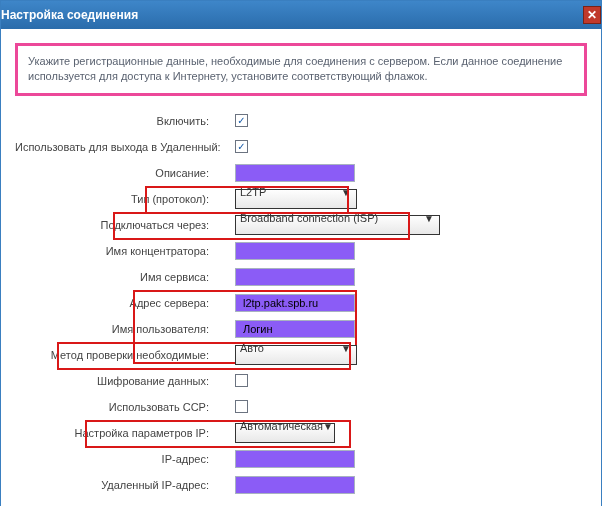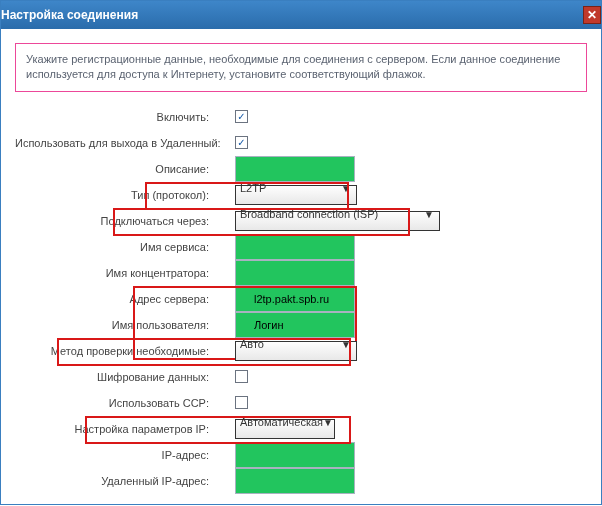--- a/index.html
+++ b/index.html
@@ -34,21 +34,21 @@
     font-size: 12px;
     line-height: 16px;
     text-align: center;
     cursor: pointer;
     font-weight: bold;
   }
   .body {
     padding: 14px 14px 8px 14px;
   }
   .instruction {
-    border: 1px solid #ec4899;
+    border: 3px solid #ec4899;
     padding: 8px 10px;
     margin-bottom: 14px;
     color: #5a6270;
     line-height: 1.4;
   }
   .form-row {
     display: flex;
     align-items: center;
     margin-bottom: 4px;
     height: 22px;
@@ -61,25 +61,25 @@
     color: #444;
     white-space: nowrap;
   }
   .form-field {
     flex: 0 0 auto;
     display: flex;
     align-items: center;
   }
   .text-input {
     width: 170px;
-    height: 26px;
+    height: 18px;
     border: 1px solid #a8b2c0;
     font-size: 11px;
-    padding: 0 18px;
-    background: #22c55e;
+    padding: 0 7px;
+    background: #8b5cf6;
   }
   .text-input.narrow { width: 120px; }
   .select {
     height: 20px;
     border: 1px solid #333;
     background: linear-gradient(#fefefe, #e8e8e8);
     font-size: 11px;
     display: flex;
     align-items: center;
     justify-content: space-between;
@@ -167,28 +167,28 @@
       <div class="form-label">Подключаться через:</div>
       <div class="form-field">
         <div class="select" style="width:205px">
           <span>Broadband connection (ISP)</span>
           <span class="arrow">▼</span>
         </div>
       </div>
     </div>
 
     <div class="form-row">
+      <div class="form-label">Имя концентратора:</div>
+      <div class="form-field">
+          <input class="text-input narrow" value="" style="">
+        </div>
+    </div>
+
+    <div class="form-row">
       <div class="form-label">Имя сервиса:</div>
-      <div class="form-field">
-          <input class="text-input narrow" value="" style="">
-        </div>
-    </div>
-
-    <div class="form-row">
-      <div class="form-label">Имя концентратора:</div>
       <div class="form-field">
           <input class="text-input narrow" value="" style="">
         </div>
     </div>
 
     <div class="form-row hl hl-cred">
       <div class="form-label">Адрес сервера:</div>
       <div class="form-field">
           <input class="text-input narrow" value="l2tp.pakt.spb.ru" style="">
         </div>

